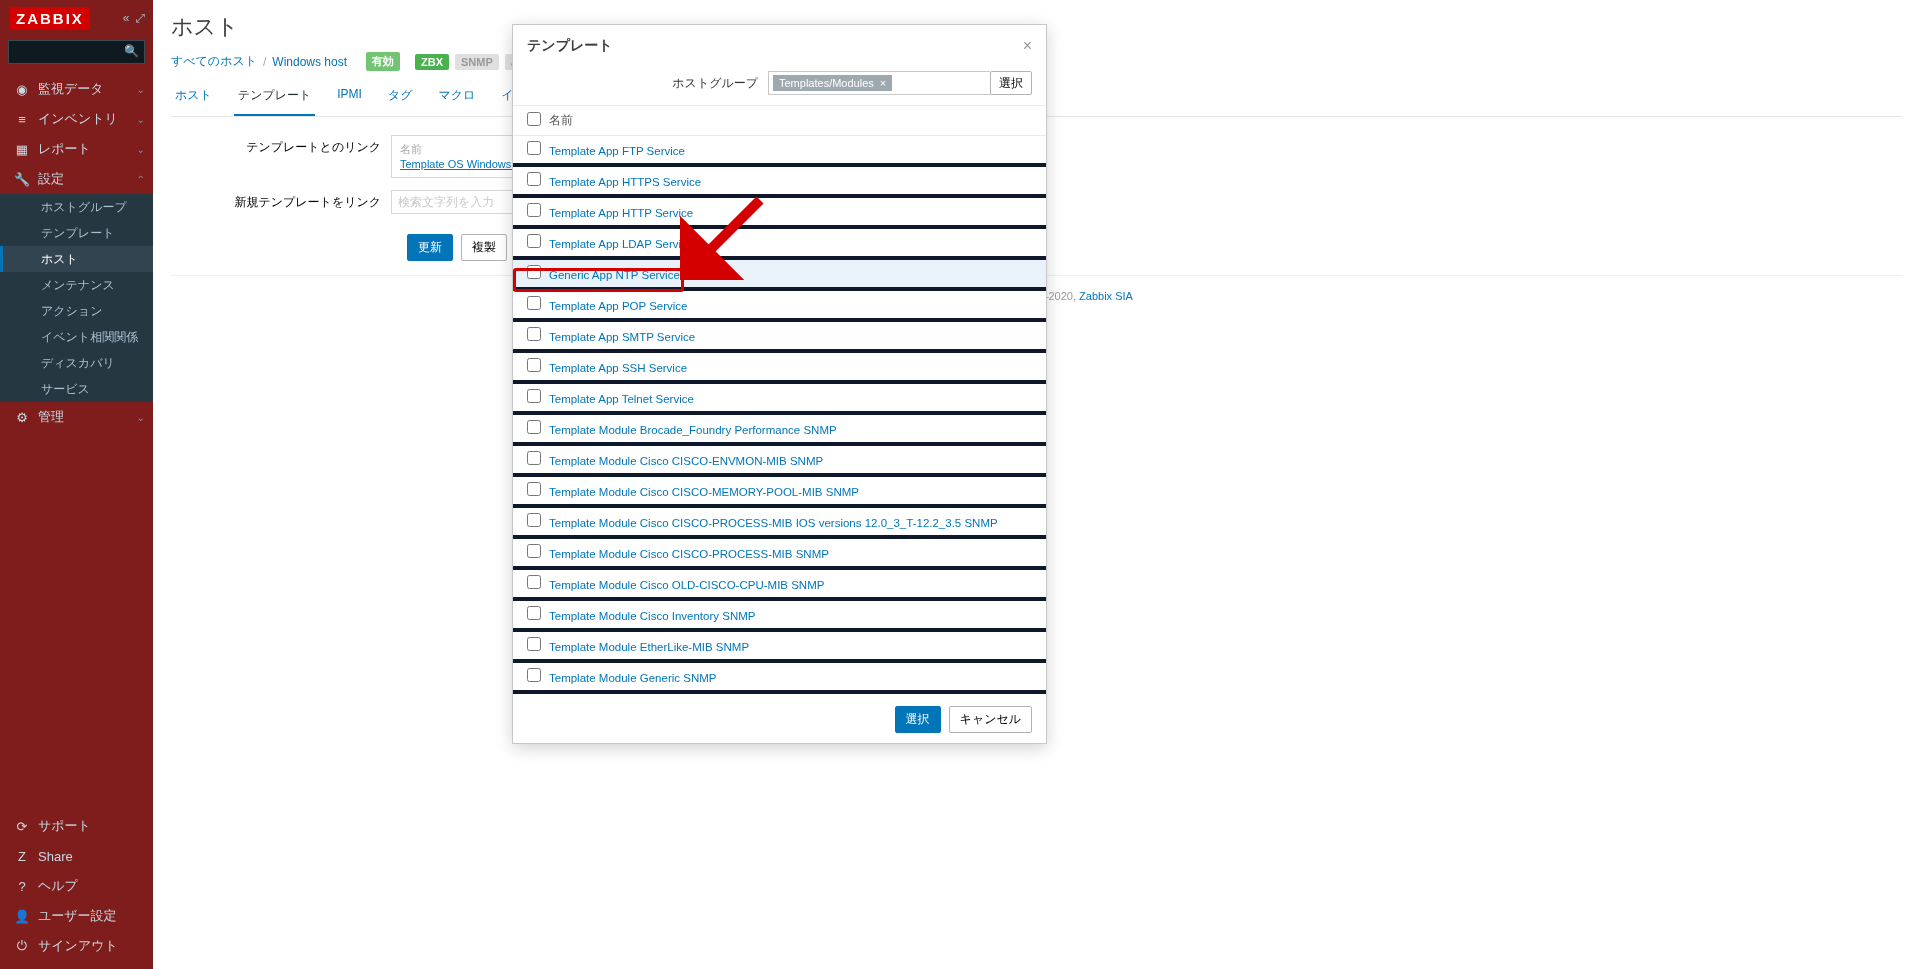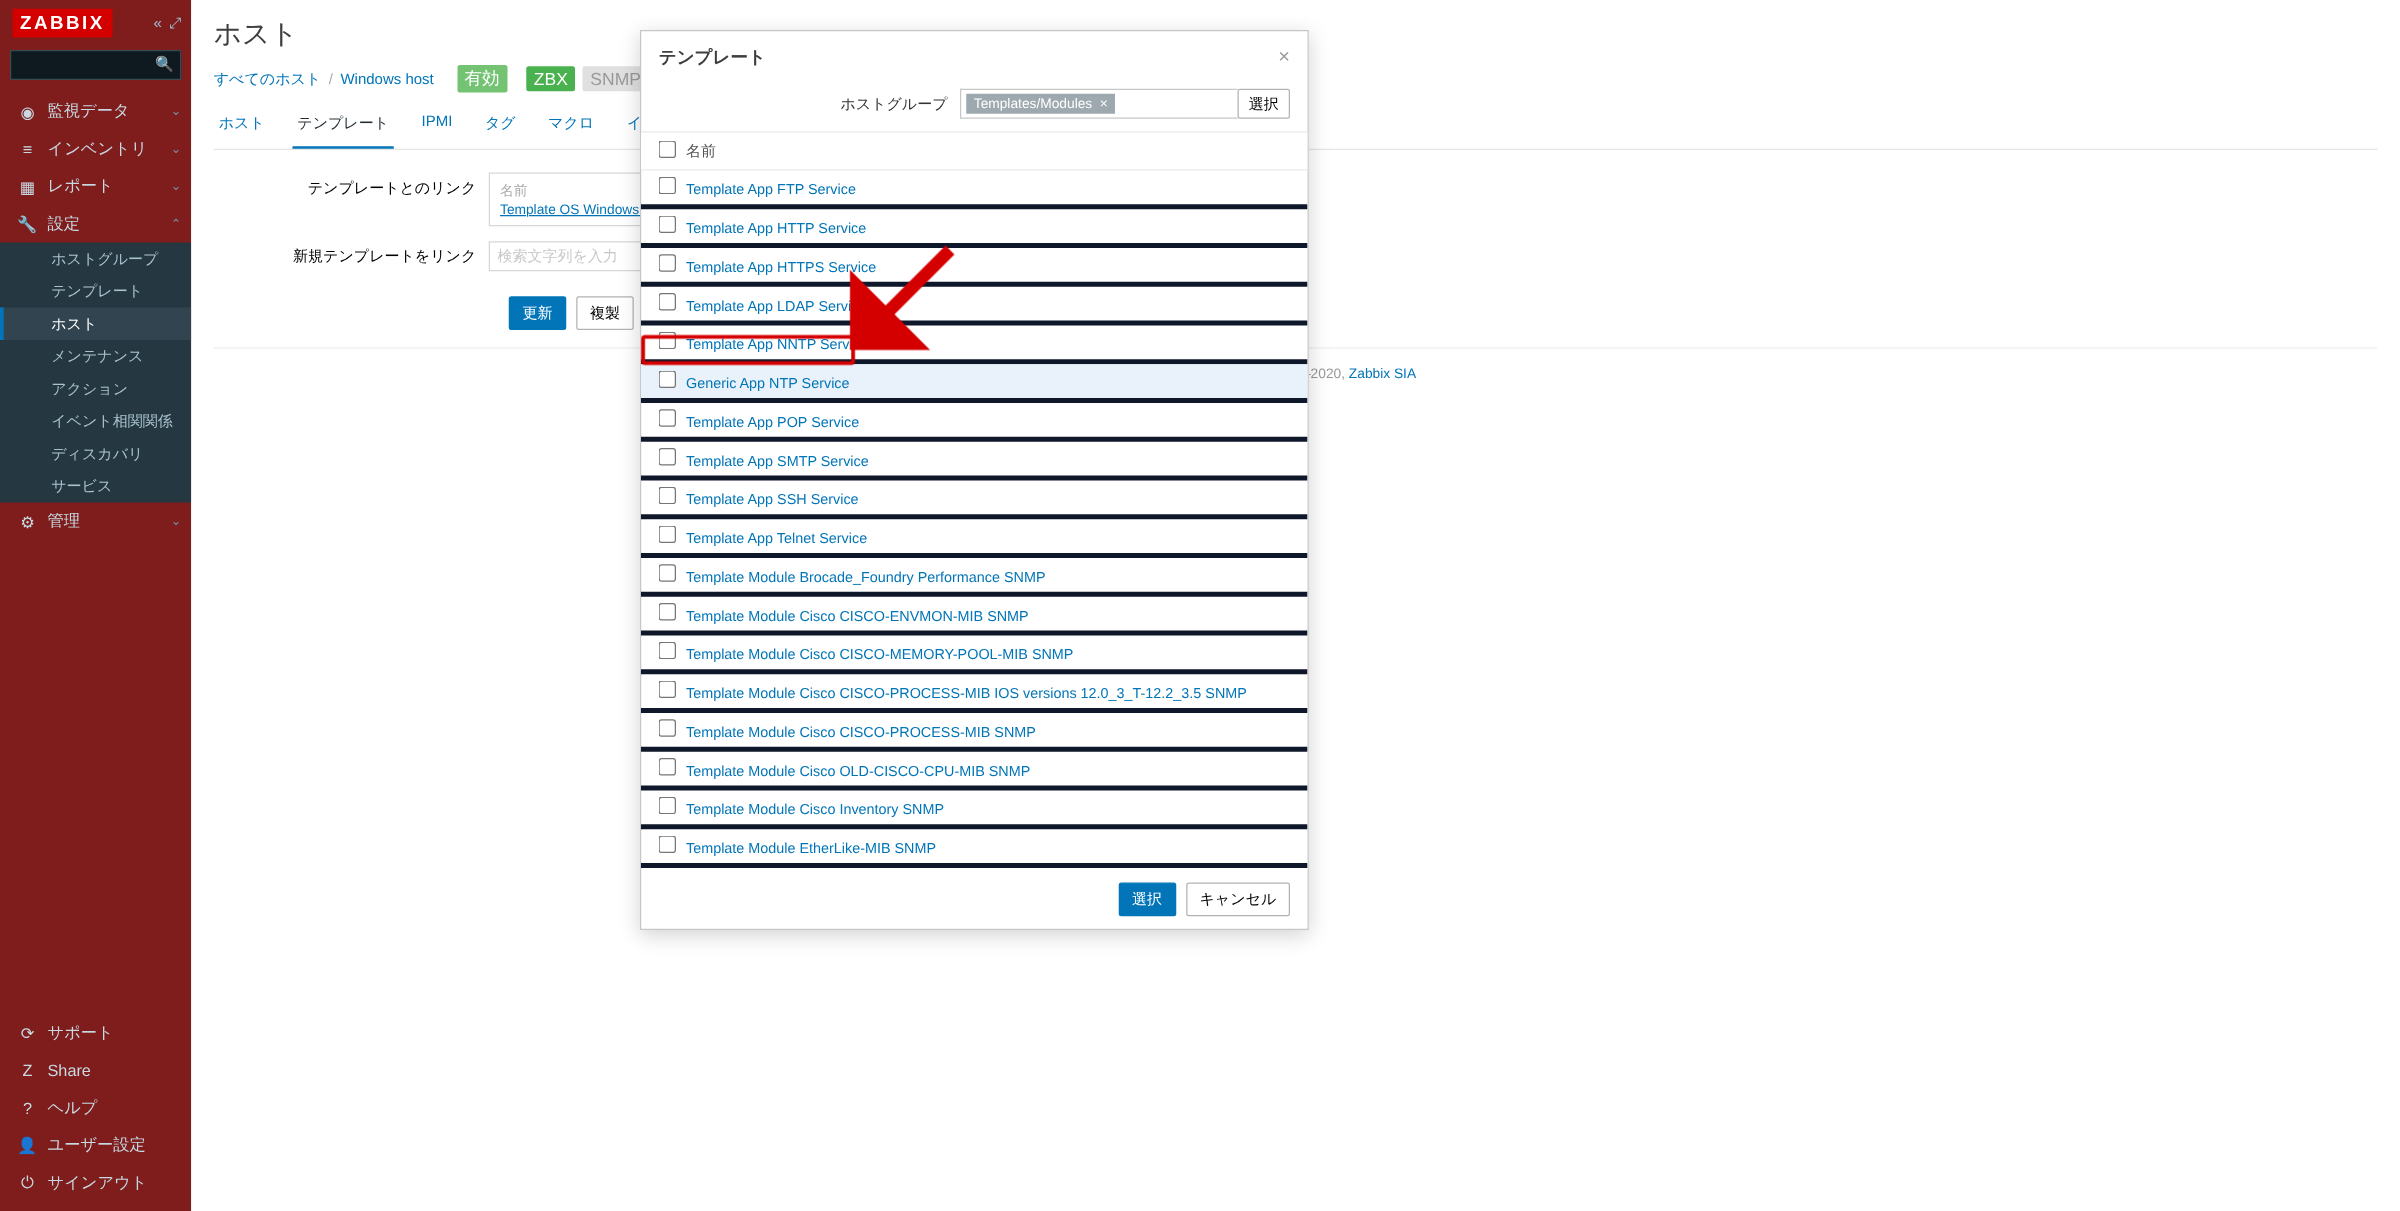--- a/index.html
+++ b/index.html
@@ -23,21 +23,21 @@
 .sub-item { height:26px; line-height:26px; padding-left:38px; color:#a8c2cf; cursor:pointer; border-left:3px solid transparent; font-size:12px; }
 .sub-item.active { background:#32444f; color:#fff; border-left:3px solid #0275b8; }
 .bottom-nav { position:absolute; bottom:8px; left:0; width:100%; }
 
 
 .main { position:absolute; left:153px; top:0; right:0; height:969px; background:#fff; }
 .page-title { font-size:22px; font-weight:normal; color:#3e3e3e; padding:12px 18px 6px 18px; }
 .crumbs { padding:4px 18px 2px 18px; display:flex; align-items:center; gap:6px; font-size:12px; }
 .crumbs a { color:#0275b8; text-decoration:none; }
 .crumbs .sep { color:#aaa; }
-.badge { display:inline-block; padding:2px 6px; font-size:14px; border-radius:2px; }
+.badge { display:inline-block; padding:2px 6px; font-size:11px; border-radius:2px;font-weight:bold; }
 .bdg-en { background:#73c373; color:#fff; }
 .bdg-zbx { background:#49b24e; color:#fff; }
 .bdg-gray { background:#e0e0e0; color:#999; }
 .crumbs .rlinks a { margin-left:14px; }
 .tabs { margin:8px 18px 0 18px; border-bottom:1px solid #e4e4e4; display:flex; gap:18px; }
 .tab { padding:6px 4px 10px 4px; color:#0275b8; cursor:pointer; border-bottom:2px solid transparent; font-size:12px; }
 .tab.active { color:#1f2c33; border-bottom:2px solid #0275b8; }
 .form { padding:18px 18px 0 18px; }
 .form-row { display:flex; margin-bottom:12px; }
 .form-row .k { width:220px; text-align:right; padding-right:10px; padding-top:4px; color:#000000; font-size:12px; }
@@ -239,33 +239,29 @@
         <span class="cb"><input type="checkbox" style=""></span>
         <span class="nm">名前</span>
       </div>
       <div id="list-body">
           <div class="lrow">
             <span class="cb"><input type="checkbox" style=""></span>
             <span class="nm"><a href="#">Template App FTP Service</a></span>
           </div>
           <div class="lrow">
             <span class="cb"><input type="checkbox" style=""></span>
+            <span class="nm"><a href="#">Template App HTTPS Service</a></span>
+          </div>
+          <div class="lrow">
+            <span class="cb"><input type="checkbox" style=""></span>
             <span class="nm"><a href="#">Template App HTTP Service</a></span>
           </div>
           <div class="lrow">
             <span class="cb"><input type="checkbox" style=""></span>
-            <span class="nm"><a href="#">Template App HTTPS Service</a></span>
-          </div>
-          <div class="lrow">
-            <span class="cb"><input type="checkbox" style=""></span>
             <span class="nm"><a href="#">Template App LDAP Service</a></span>
-          </div>
-          <div class="lrow">
-            <span class="cb"><input type="checkbox" style=""></span>
-            <span class="nm"><a href="#">Template App NNTP Service</a></span>
           </div>
           <div class="lrow hl">
             <span class="cb"><input type="checkbox" style=""></span>
             <span class="nm"><a href="#">Generic App NTP Service</a></span>
           </div>
           <div class="lrow">
             <span class="cb"><input type="checkbox" style=""></span>
             <span class="nm"><a href="#">Template App POP Service</a></span>
           </div>
           <div class="lrow">

